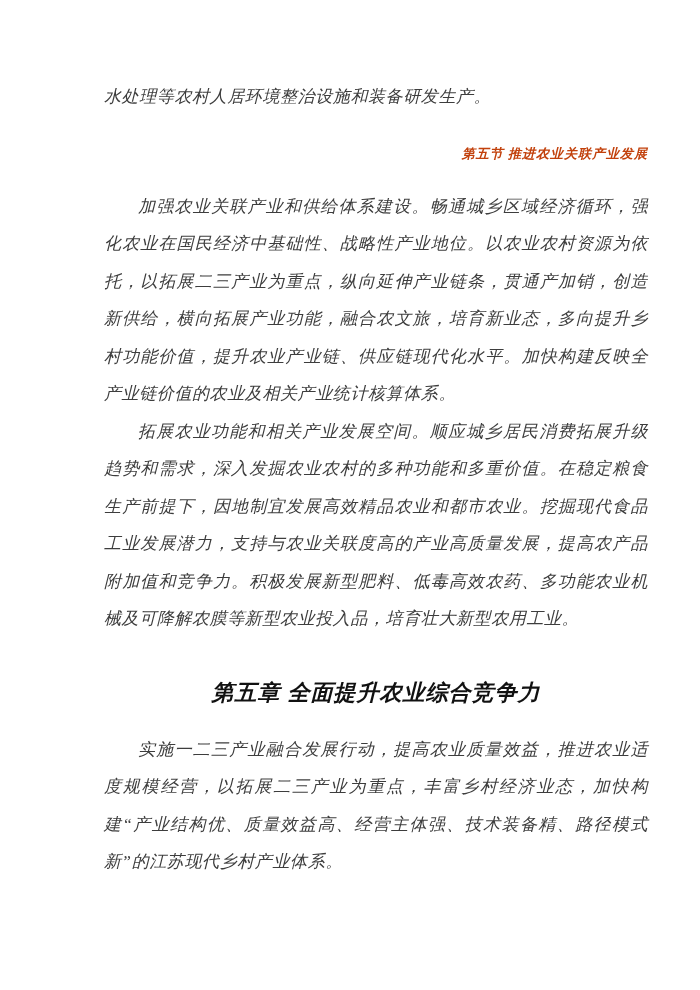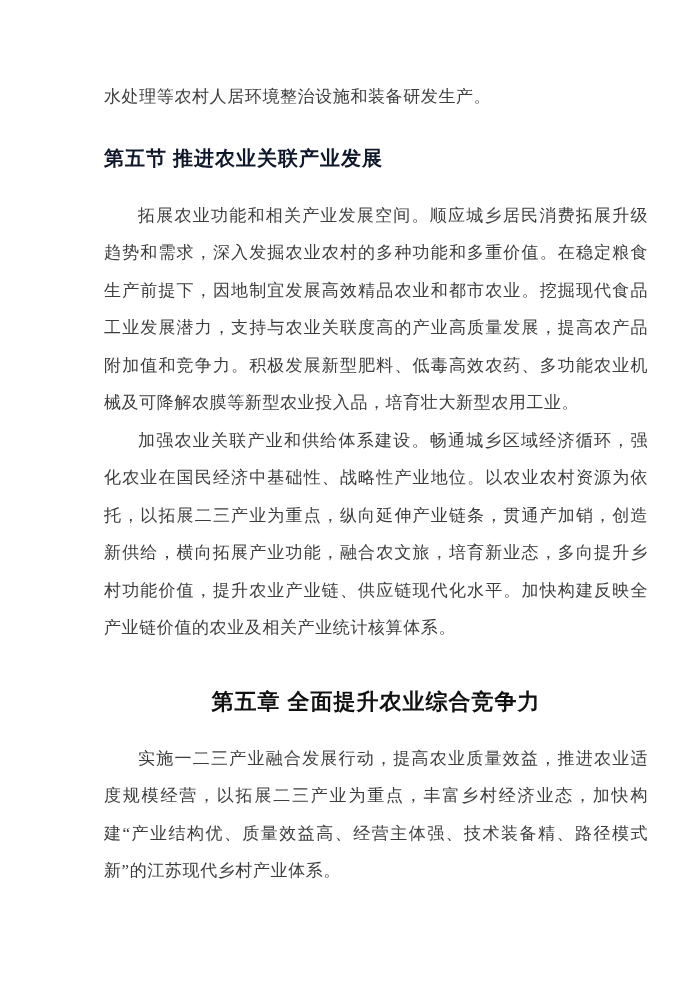--- a/index.html
+++ b/index.html
@@ -10,36 +10,37 @@
   .page {
     position: relative;
     width: 700px;
     height: 990px;
     background: #ffffff;
     overflow: hidden;
     font-family: "Liberation Serif", "DejaVu Serif", serif;
   }
   .content {
     padding: 78px 52px 0 104px;
+    font-style: italic;
   }
   .lead-line {
     font-size: 17px;
     line-height: 37.5px;
     letter-spacing: 0.6px;
     color: #3d3d3d;
     text-align: justify;
     margin: 0;
   }
   .section-heading {
     font-family: "Liberation Serif", "DejaVu Serif", serif;
     font-weight: bold;
-    font-size: 20px;
+    font-size: 13px;
     letter-spacing: 1px;
-    color: #0f172a;
-    text-align: left;
+    color: #c2410c;
+    text-align: right;
     margin: 29px 0 25px 0;
   }
   .body-para {
     font-size: 17px;
     line-height: 37.5px;
     letter-spacing: 0.6px;
     color: #3d3d3d;
     text-align: justify;
     text-indent: 2em;
     margin: 0;
@@ -58,22 +59,22 @@
 </head>
 <body>
 
 <div class="page">
   <div class="content">
 
     <p class="lead-line">水处理等农村人居环境整治设施和装备研发生产。</p>
 
     <h2 class="section-heading">第五节 推进农业关联产业发展</h2>
 
+    <p class="body-para">加强农业关联产业和供给体系建设。畅通城乡区域经济循环，强化农业在国民经济中基础性、战略性产业地位。以农业农村资源为依托，以拓展二三产业为重点，纵向延伸产业链条，贯通产加销，创造新供给，横向拓展产业功能，融合农文旅，培育新业态，多向提升乡村功能价值，提升农业产业链、供应链现代化水平。加快构建反映全产业链价值的农业及相关产业统计核算体系。</p>
+
     <p class="body-para">拓展农业功能和相关产业发展空间。顺应城乡居民消费拓展升级趋势和需求，深入发掘农业农村的多种功能和多重价值。在稳定粮食生产前提下，因地制宜发展高效精品农业和都市农业。挖掘现代食品工业发展潜力，支持与农业关联度高的产业高质量发展，提高农产品附加值和竞争力。积极发展新型肥料、低毒高效农药、多功能农业机械及可降解农膜等新型农业投入品，培育壮大新型农用工业。</p>
-
-    <p class="body-para">加强农业关联产业和供给体系建设。畅通城乡区域经济循环，强化农业在国民经济中基础性、战略性产业地位。以农业农村资源为依托，以拓展二三产业为重点，纵向延伸产业链条，贯通产加销，创造新供给，横向拓展产业功能，融合农文旅，培育新业态，多向提升乡村功能价值，提升农业产业链、供应链现代化水平。加快构建反映全产业链价值的农业及相关产业统计核算体系。</p>
 
     <h1 class="chapter-heading">第五章 全面提升农业综合竞争力</h1>
 
     <p class="body-para">实施一二三产业融合发展行动，提高农业质量效益，推进农业适度规模经营，以拓展二三产业为重点，丰富乡村经济业态，加快构建“产业结构优、质量效益高、经营主体强、技术装备精、路径模式新”的江苏现代乡村产业体系。</p>
 
   </div>
 </div>
 
 </body></html>

